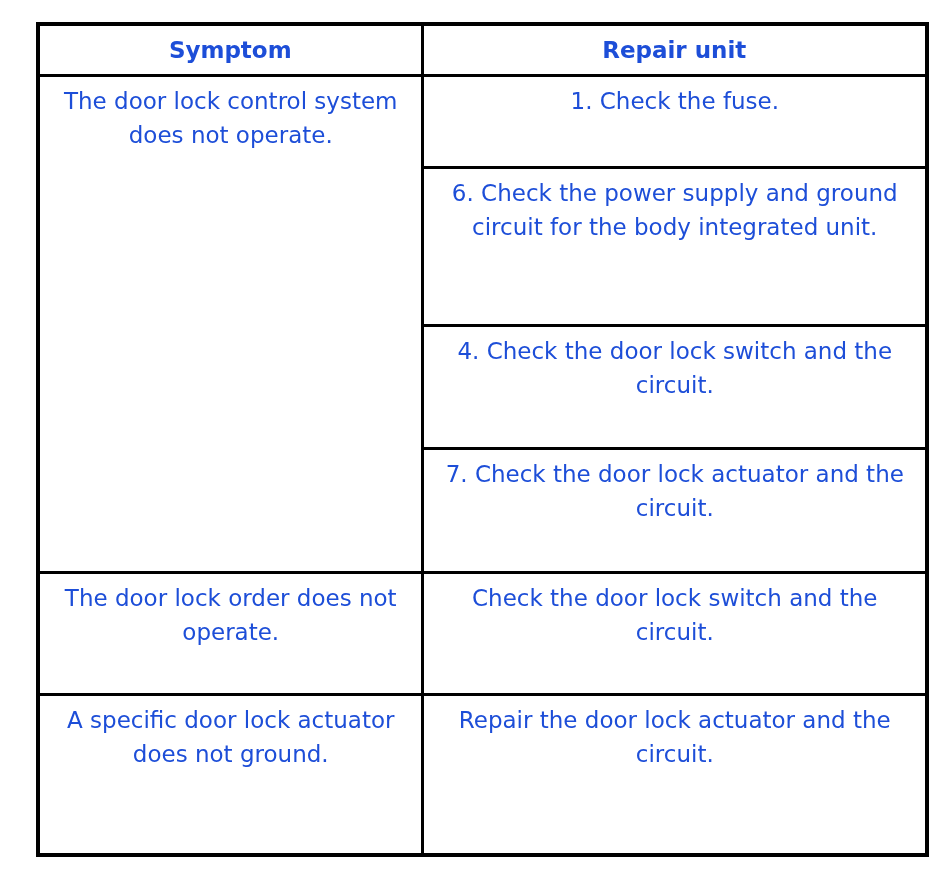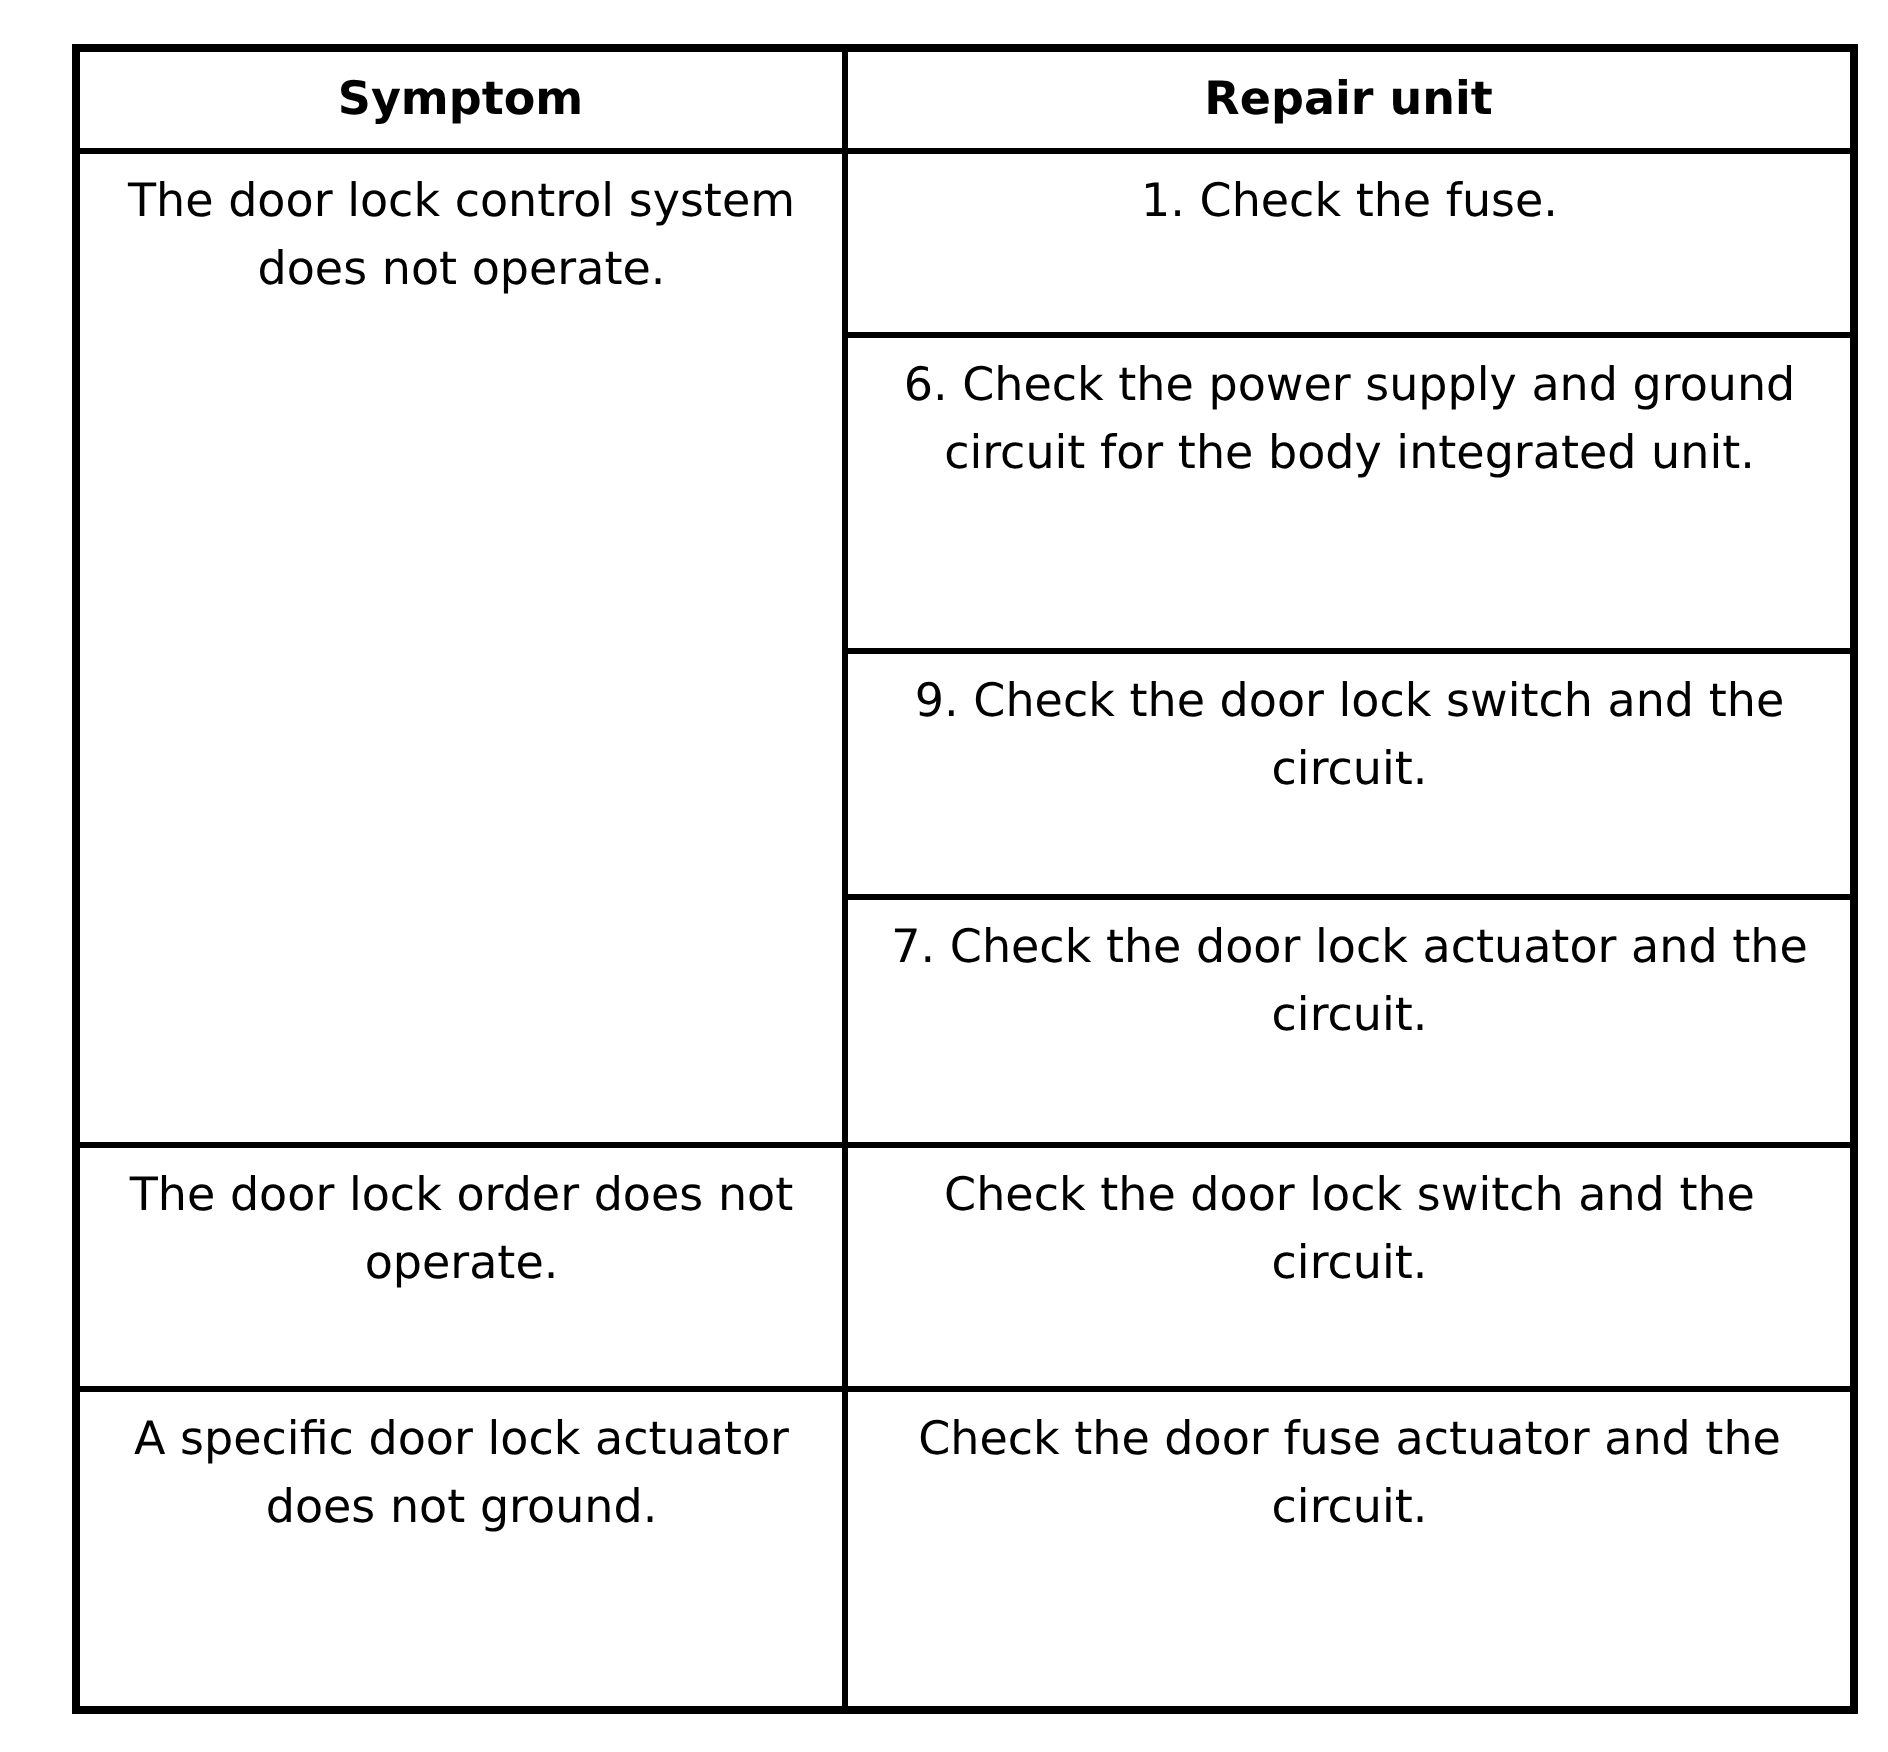--- a/index.html
+++ b/index.html
@@ -17,21 +17,21 @@
     background: #ffffff;
   }
   table.symptom-table {
     position: absolute;
     left: 36px;
     top: 22px;
     width: 893px;
     border-collapse: collapse;
     table-layout: fixed;
     background: #ffffff;
-    color: #000000;
+    color: #1d4ed8;
     font-family: "DejaVu Sans", "Liberation Sans", sans-serif;
     font-size: 23px;
     border: 4px solid #000000;
   }
   table.symptom-table col.col-symptom { width: 384px; }
   table.symptom-table th,
   table.symptom-table td {
     border: 3px solid #000000;
     overflow: hidden;
   }
@@ -73,28 +73,28 @@
     </thead>
     <tbody>
       <tr class="row-1a">
         <td rowspan="4">The door lock control system does not operate.</td>
         <td>1. Check the fuse.</td>
       </tr>
       <tr class="row-1b">
         <td>6. Check the power supply and ground circuit for the body integrated unit.</td>
       </tr>
       <tr class="row-1c">
-        <td>9. Check the door lock switch and the circuit.</td>
+        <td>4. Check the door lock switch and the circuit.</td>
       </tr>
       <tr class="row-1d">
         <td>7. Check the door lock actuator and the circuit.</td>
       </tr>
       <tr class="row-2">
         <td>The door lock order does not operate.</td>
         <td>Check the door lock switch and the circuit.</td>
       </tr>
       <tr class="row-3">
         <td>A specific door lock actuator does not ground.</td>
-        <td>Check the door fuse actuator and the circuit.</td>
+        <td>Repair the door lock actuator and the circuit.</td>
       </tr>
     </tbody>
   </table>
 </div>
 
 </body></html>

